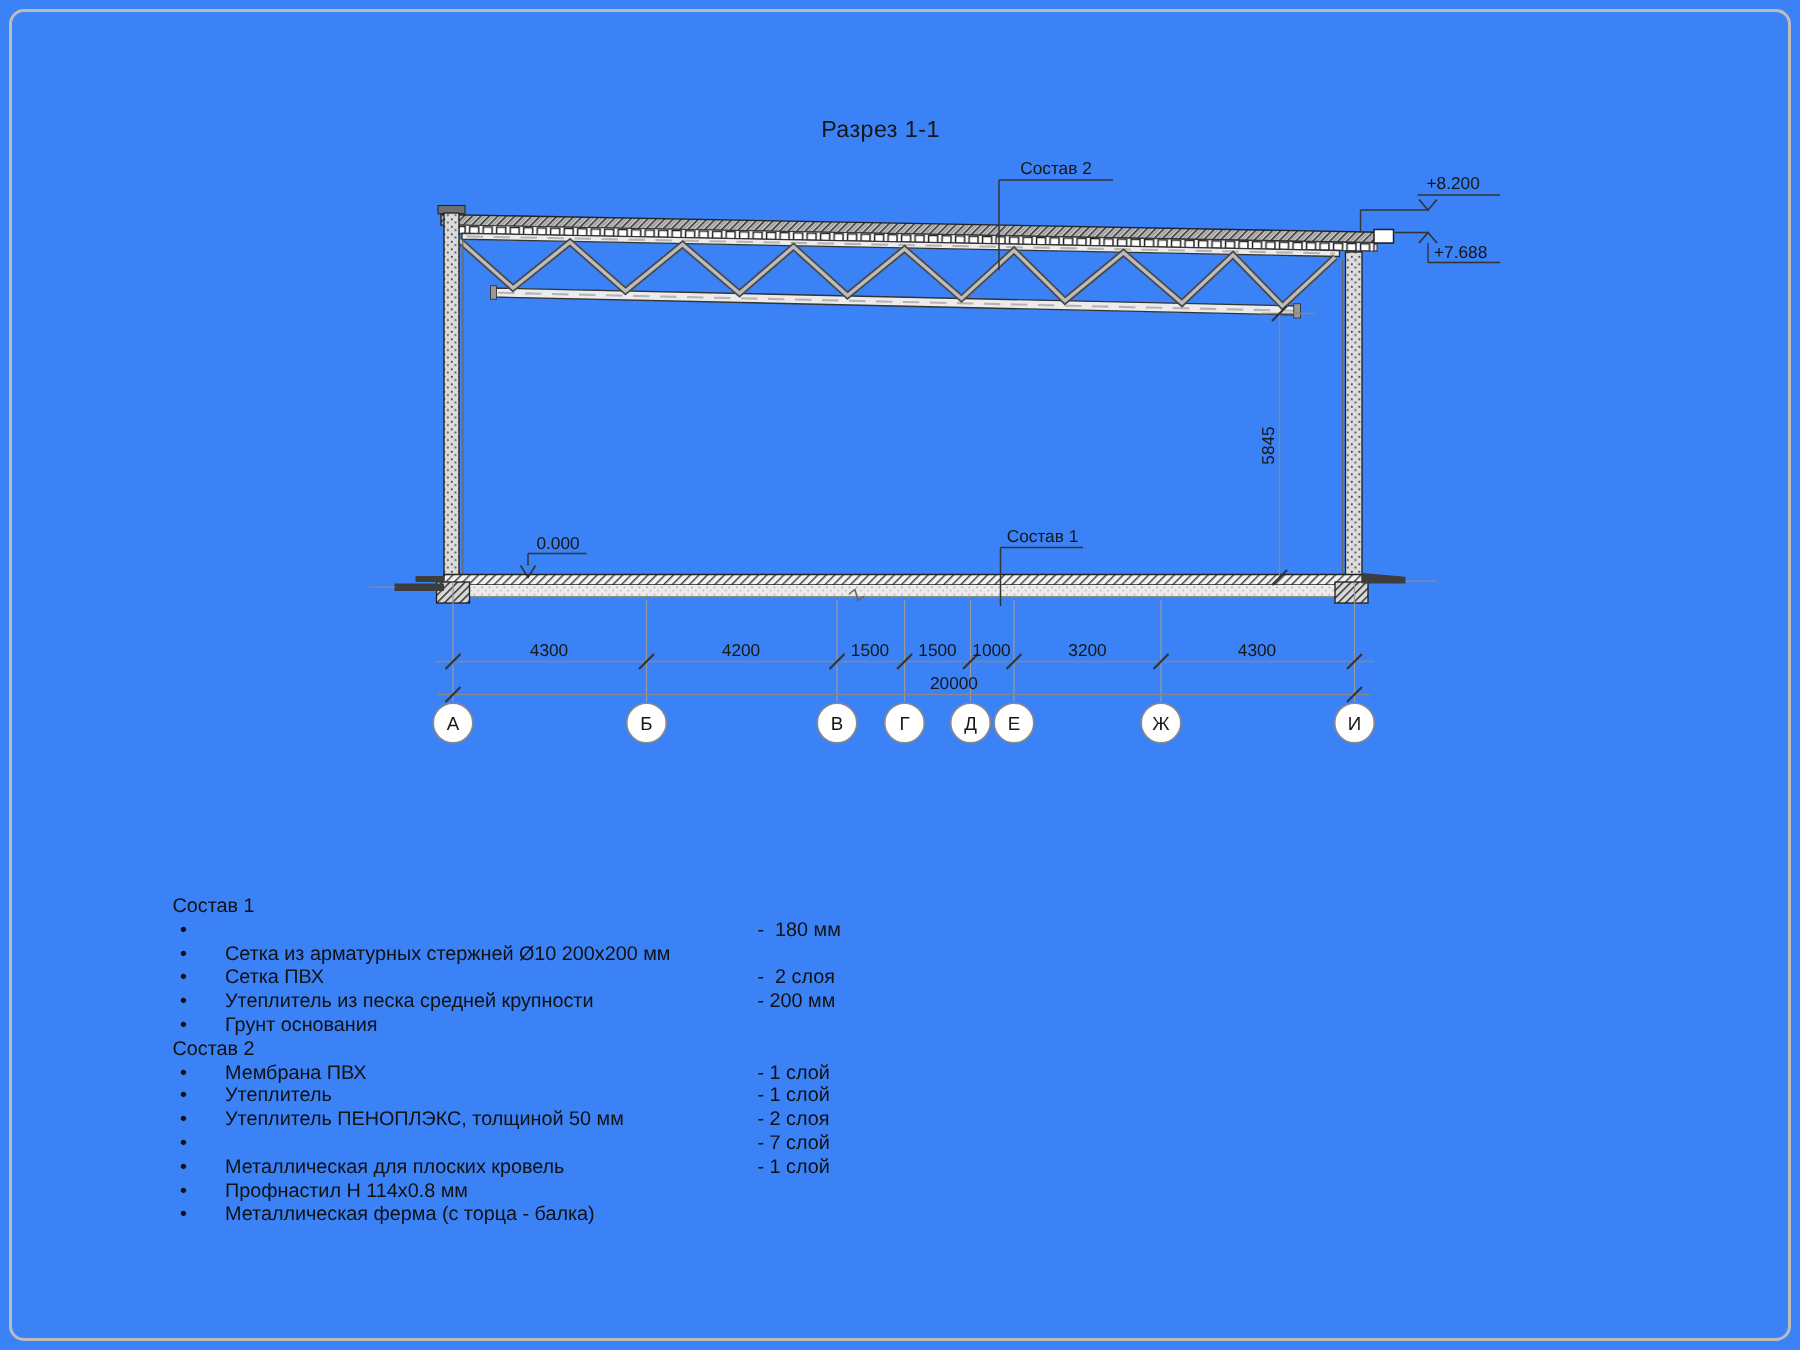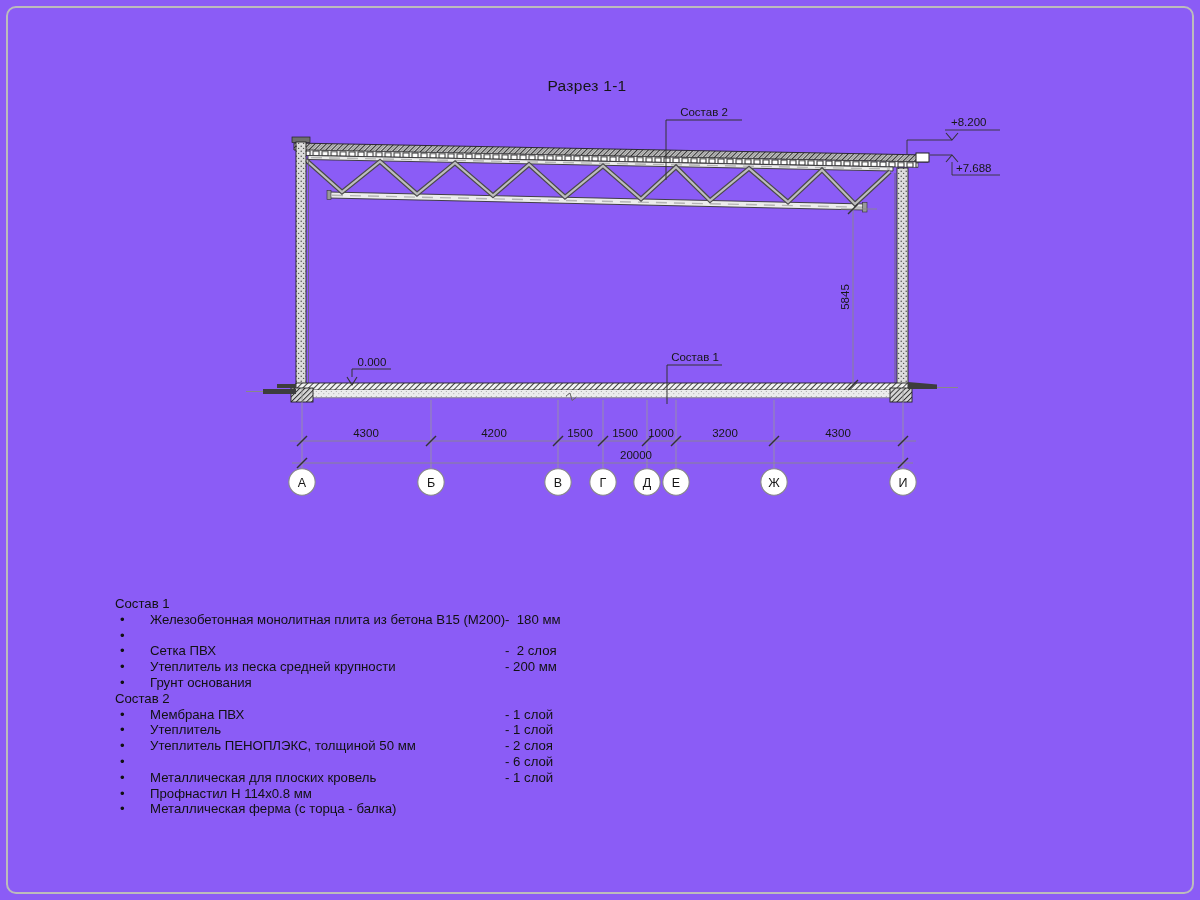--- a/index.html
+++ b/index.html
@@ -1,16 +1,16 @@
 <!DOCTYPE html>
 <html><head>
 <meta charset="utf-8">
 <style>
   html,body{margin:0;padding:0;background:#fff;}
-  .page{position:relative;width:1200px;height:900px;background:#8b5cf6;overflow:hidden;
+  .page{position:relative;width:1200px;height:900px;background:#3b82f6;overflow:hidden;
         font-family:"Liberation Sans",sans-serif;color:#111;}
   .frame{position:absolute;inset:6px;border:2px solid #bcbcbc;border-radius:10px;pointer-events:none;}
   svg text{fill:#161616;}
   .dimtxt{font-size:11.5px;}
   .lbltxt{font-size:11.5px;}
   .titletxt{font-size:15.5px;letter-spacing:0.3px;}
   .axistxt{font-size:12.5px;}
   .legend{position:absolute;left:115px;top:596px;width:470px;font-size:13.2px;line-height:15.8px;}
   .lg-head{height:15.8px;white-space:nowrap;}
   .lg-row{position:relative;height:15.8px;}
@@ -197,25 +197,25 @@
       <text class="axistxt" x="903" y="486.5" text-anchor="middle">И</text>
     </g>
   </svg>
 
   
   <div class="legend">
     <div class="lg-head">Состав 1</div>
 
     <div class="lg-row">
       <span class="b">•</span>
-      <span class="n">Железобетонная монолитная плита из бетона В15 (М200)</span>
       <span class="q">-  180 мм</span>
     </div>
     <div class="lg-row">
       <span class="b">•</span>
+      <span class="n">Сетка из арматурных стержней Ø10 200х200 мм</span>
       <span class="q"></span>
     </div>
     <div class="lg-row">
       <span class="b">•</span>
       <span class="n">Сетка ПВХ</span>
       <span class="q">-  2 слоя</span>
     </div>
     <div class="lg-row">
       <span class="b">•</span>
       <span class="n">Утеплитель из песка средней крупности</span>
@@ -239,21 +239,21 @@
       <span class="n">Утеплитель</span>
       <span class="q">- 1 слой</span>
     </div>
     <div class="lg-row">
       <span class="b">•</span>
       <span class="n">Утеплитель ПЕНОПЛЭКС, толщиной 50 мм</span>
       <span class="q">- 2 слоя</span>
     </div>
     <div class="lg-row">
       <span class="b">•</span>
-      <span class="q">- 6 слой</span>
+      <span class="q">- 7 слой</span>
     </div>
     <div class="lg-row">
       <span class="b">•</span>
       <span class="n">Металлическая для плоских кровель</span>
       <span class="q">- 1 слой</span>
     </div>
     <div class="lg-row">
       <span class="b">•</span>
       <span class="n">Профнастил Н 114х0.8 мм</span>
       <span class="q"></span>

